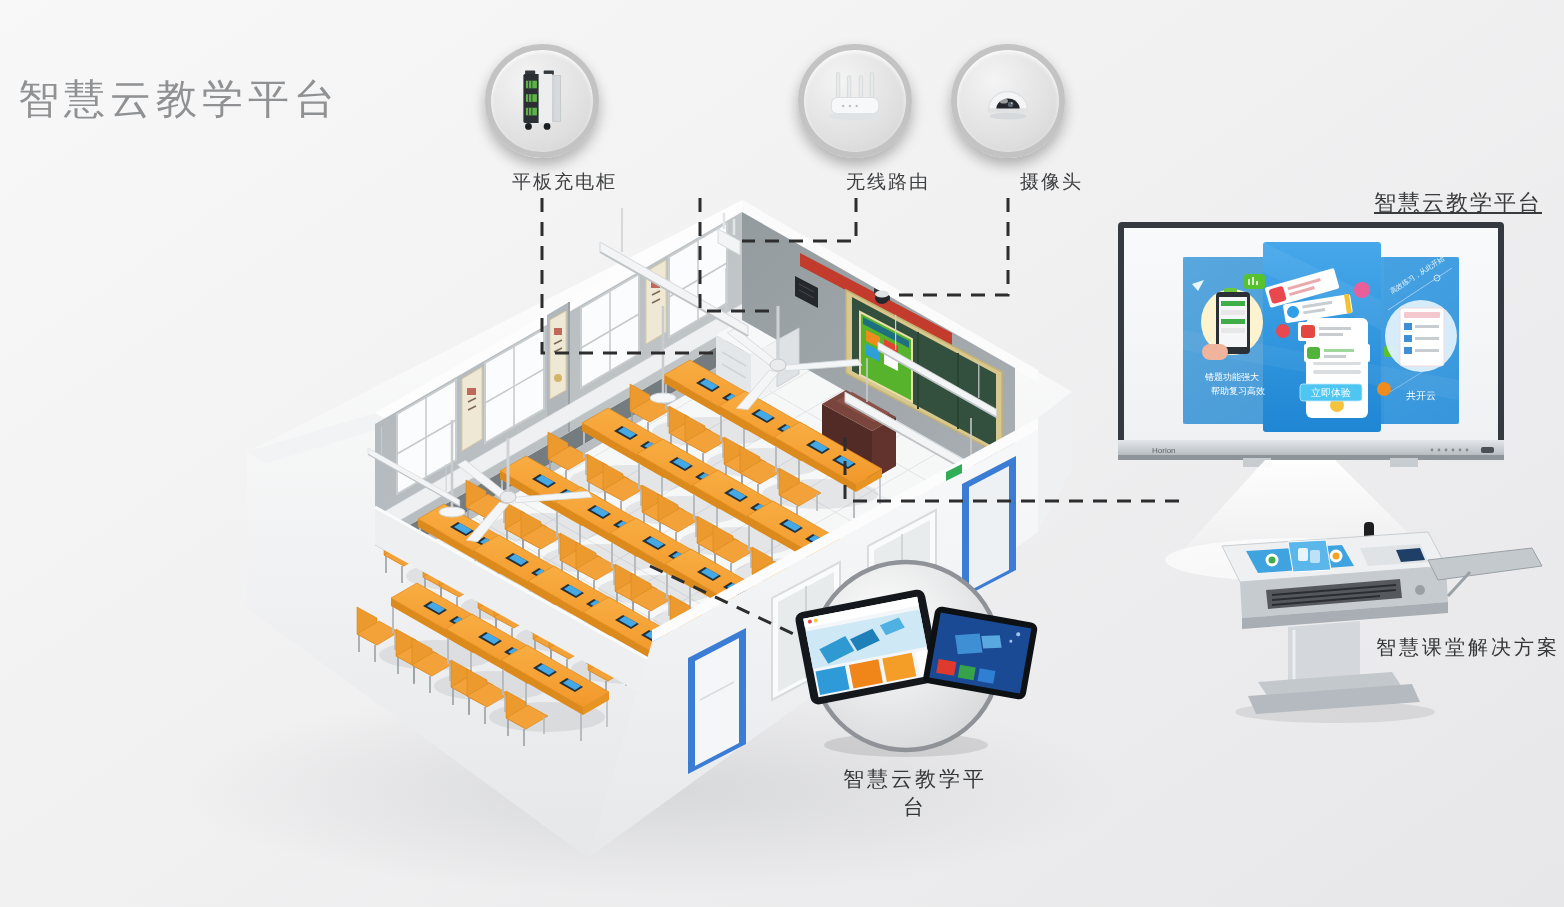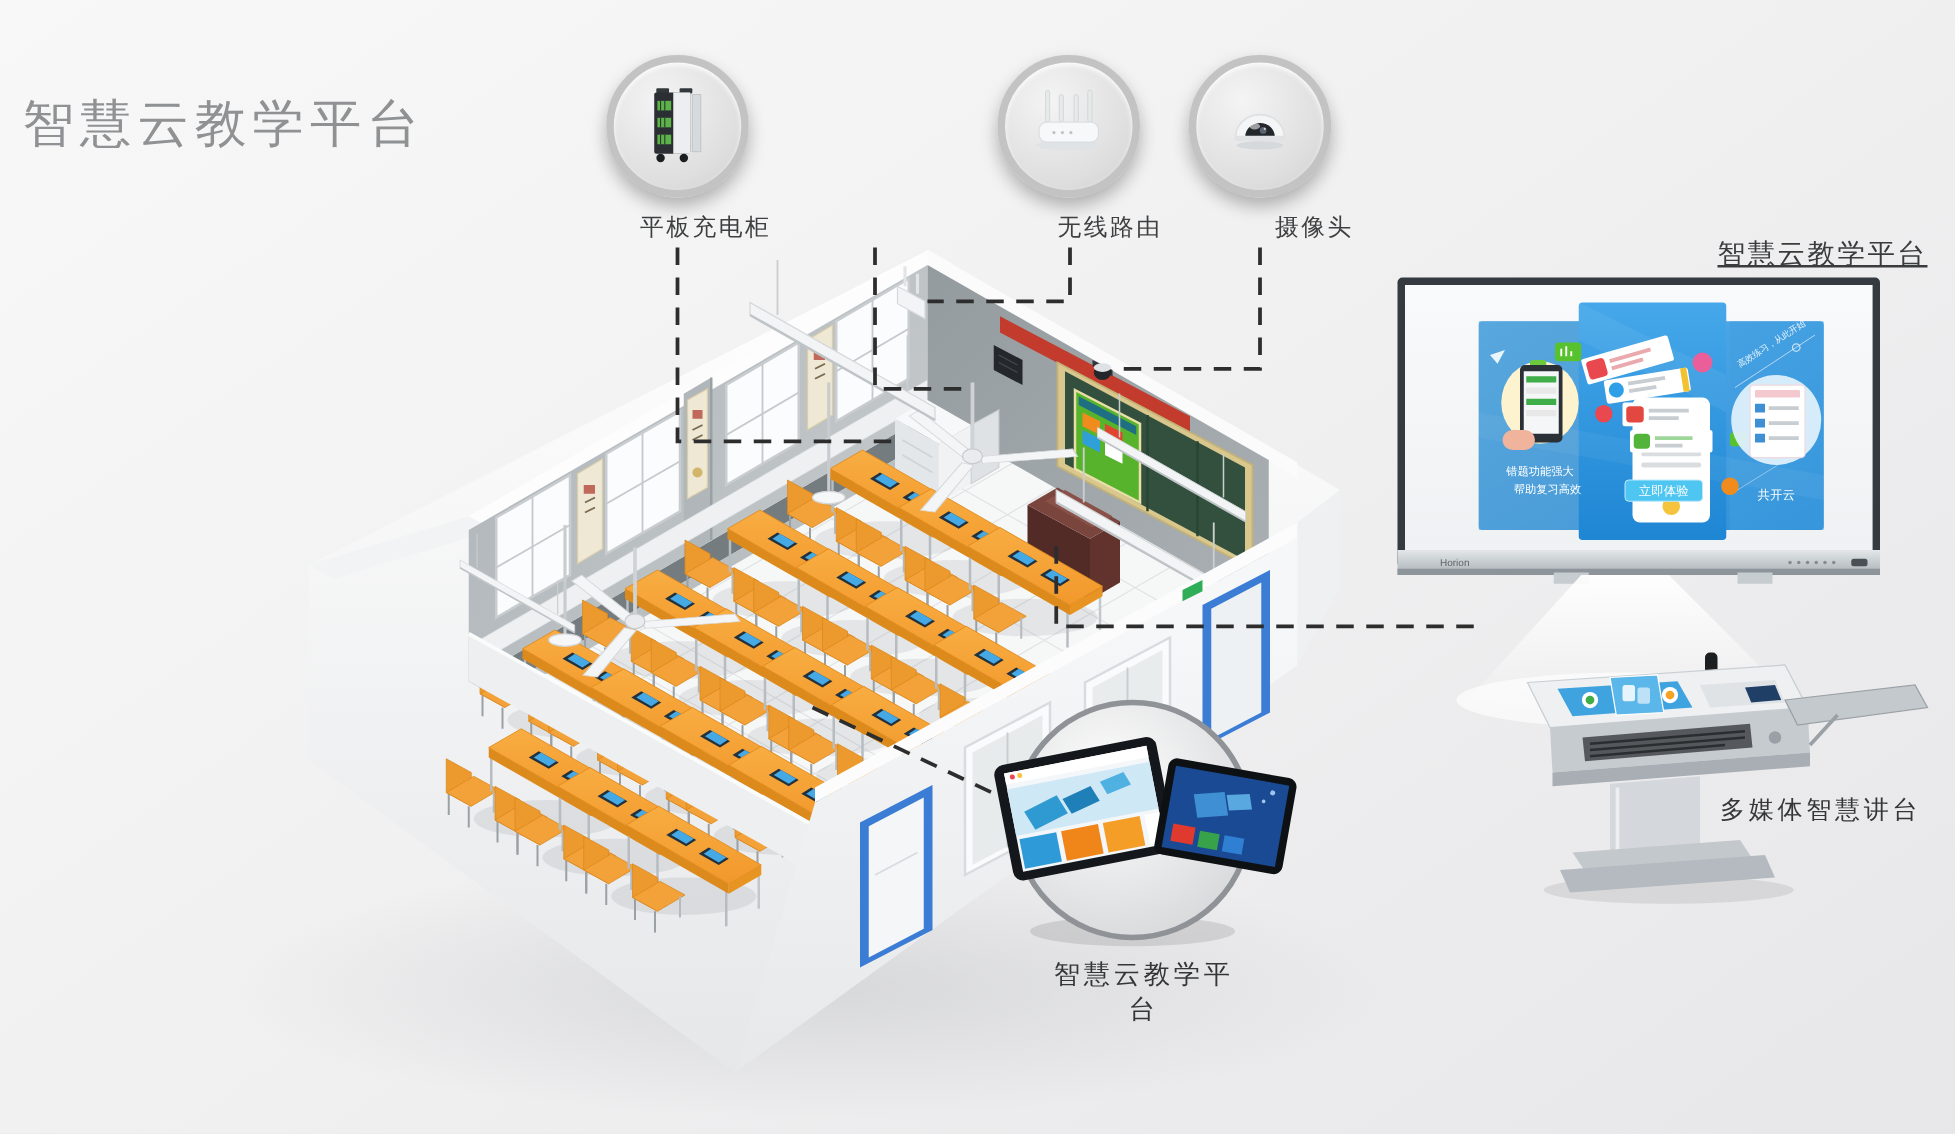--- a/index.html
+++ b/index.html
@@ -563,17 +563,17 @@
           <circle cx="56.5" cy="54.5" r="1" fill="#cfd6dd"></circle>
       <rect x="28" y="61" width="48" height="5" rx="2.5" fill="#e0e2e4"></rect>
       <ellipse cx="52" cy="70" rx="22" ry="4" fill="#d6d9db"></ellipse>
     </svg>
   </div>
   <div class="dev-label">摄像头</div>
 </div>
 
 <div class="abs side-label" style="left:1374px;top:188px">智慧云教学平台</div>
 
-<div class="abs podium-label" style="left:1376px;top:634px">多媒体智慧讲台</div>
+<div class="abs podium-label" style="left:1376px;top:634px">智慧课堂解决方案</div>
 
 <div class="abs ebag-label" style="left:840px;top:765px;width:150px;text-align:center">智慧云教学平台</div>
 
 </div>
 
 </body></html>

